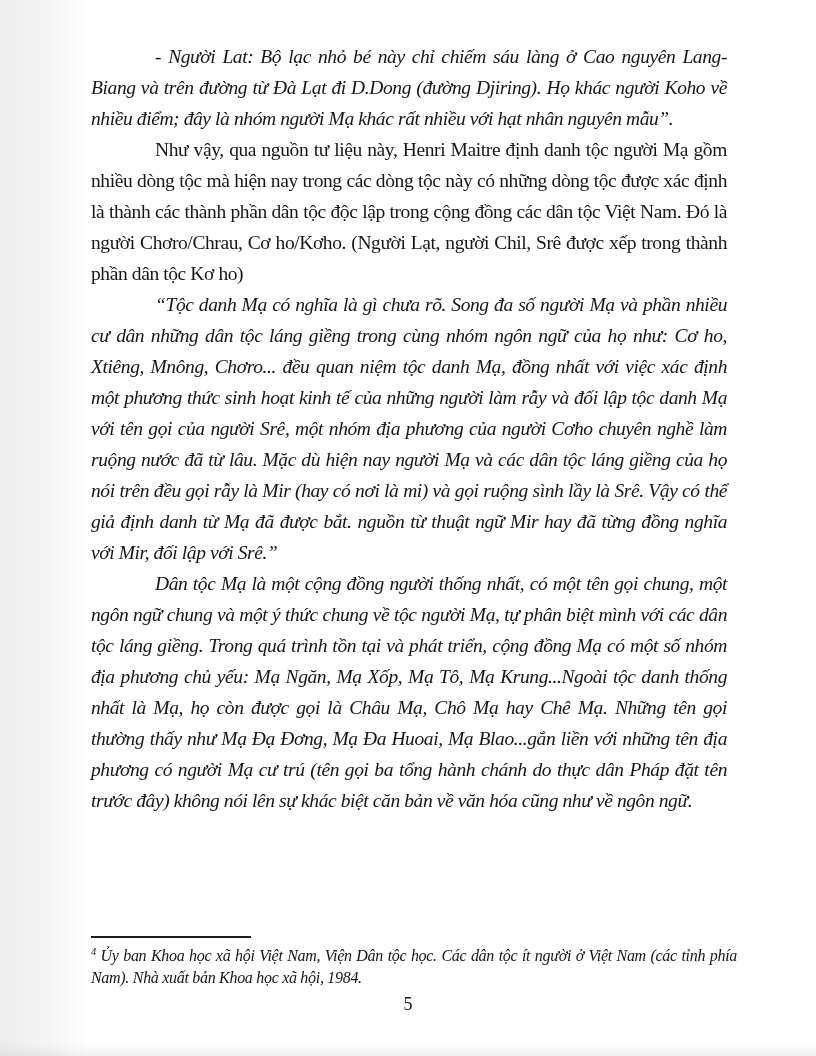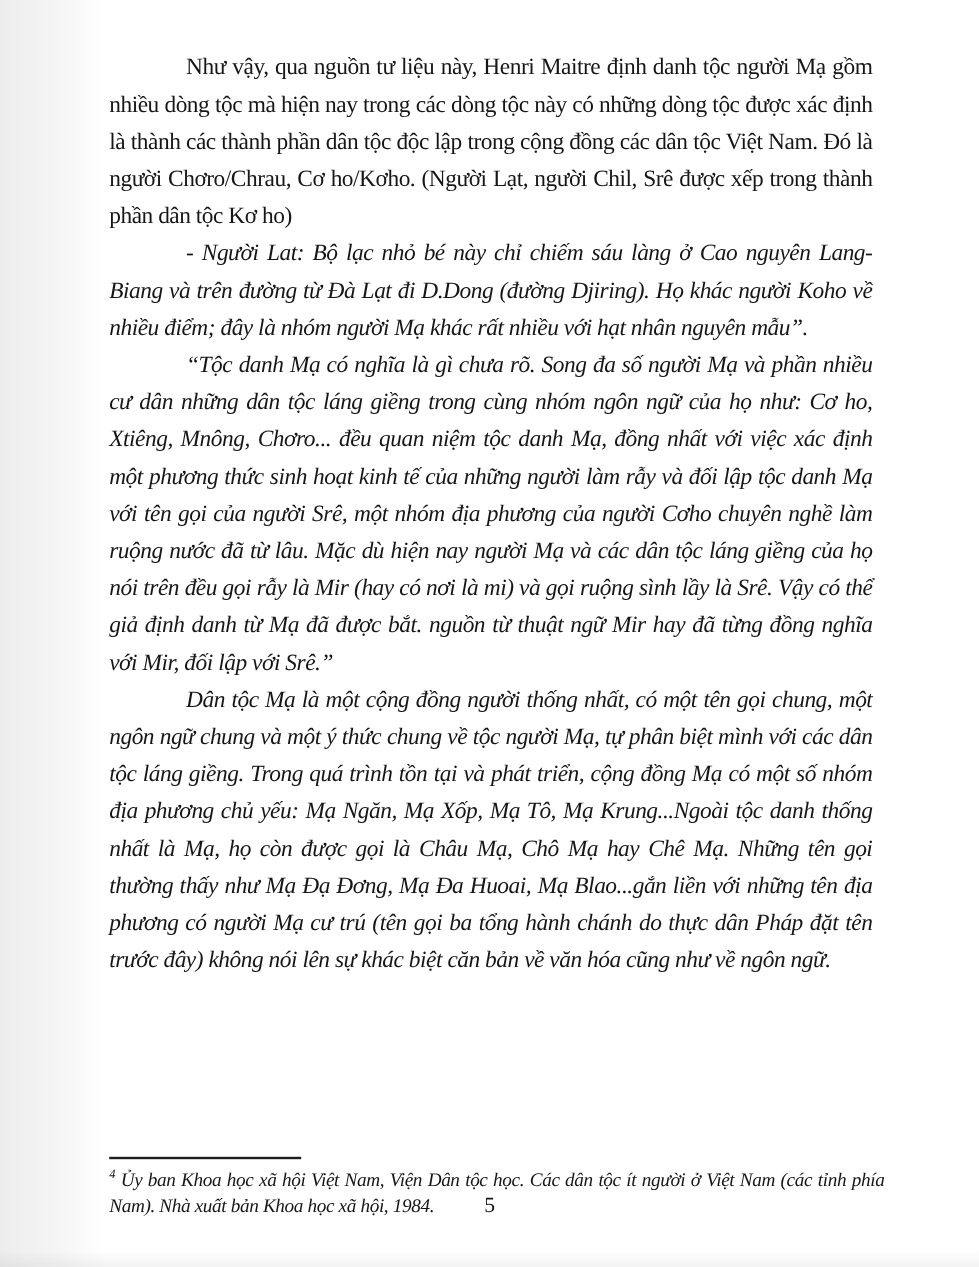--- a/index.html
+++ b/index.html
@@ -43,21 +43,21 @@
   }
   .italic { font-style: italic; }
   sup.fnref {
     font-size: 0.62em;
     vertical-align: super;
     line-height: 0;
   }
   .footnote-block {
     position: absolute;
     left: 91px;
-    top: 964px;
+    top: 936px;
     width: 646px;
   }
   .footnote-rule {
     width: 160px;
     height: 0;
     border-top: 2px solid #1c1c1c;
     margin-bottom: 7px;
   }
   .footnote-text {
     font-size: 16px;
@@ -77,23 +77,23 @@
   }
 </style>
 </head>
 <body>
 
 <div class="page">
   <div class="edge-left"></div>
   <div class="edge-bottom"></div>
 
   <div class="body-text">
+    <p class="para italic">- Người Lat: Bộ lạc nhỏ bé này chỉ chiếm sáu làng ở Cao nguyên Lang-Biang và trên đường từ Đà Lạt đi D.Dong (đường Djiring). Họ khác người Koho về nhiều điểm; đây là nhóm người Mạ khác rất nhiều với hạt nhân nguyên mẫu”.</p>
+
     <p class="para">Như vậy, qua nguồn tư liệu này, Henri Maitre định danh tộc người Mạ gồm nhiều dòng tộc mà hiện nay trong các dòng tộc này có những dòng tộc được xác định là thành các thành phần dân tộc độc lập trong cộng đồng các dân tộc Việt Nam. Đó là người Chơro/Chrau, Cơ ho/Kơho. (Người Lạt, người Chil, Srê được xếp trong thành phần dân tộc Kơ ho)</p>
-
-    <p class="para italic">- Người Lat: Bộ lạc nhỏ bé này chỉ chiếm sáu làng ở Cao nguyên Lang-Biang và trên đường từ Đà Lạt đi D.Dong (đường Djiring). Họ khác người Koho về nhiều điểm; đây là nhóm người Mạ khác rất nhiều với hạt nhân nguyên mẫu”.</p>
 
 
     <p class="para italic">“Tộc danh Mạ có nghĩa là gì chưa rõ. Song đa số người Mạ và phần nhiều cư dân những dân tộc láng giềng trong cùng nhóm ngôn ngữ của họ như: Cơ ho, Xtiêng, Mnông, Chơro... đều quan niệm tộc danh Mạ, đồng nhất với việc xác định một phương thức sinh hoạt kinh tế của những người làm rẫy và đối lập tộc danh Mạ với tên gọi của người Srê, một nhóm địa phương của người Cơho chuyên nghề làm ruộng nước đã từ lâu. Mặc dù hiện nay người Mạ và các dân tộc láng giềng của họ nói trên đều gọi rẫy là Mir (hay có nơi là mi) và gọi ruộng sình lầy là Srê. Vậy có thể giả định danh từ Mạ đã được bắt. nguồn từ thuật ngữ Mir hay đã từng đồng nghĩa với Mir, đối lập với Srê.”</p>
 
     <p class="para italic">Dân tộc Mạ là một cộng đồng người thống nhất, có một tên gọi chung, một ngôn ngữ chung và một ý thức chung về tộc người Mạ, tự phân biệt mình với các dân tộc láng giềng. Trong quá trình tồn tại và phát triển, cộng đồng Mạ có một số nhóm địa phương chủ yếu: Mạ Ngăn, Mạ Xốp, Mạ Tô, Mạ Krung...Ngoài tộc danh thống nhất là Mạ, họ còn được gọi là Châu Mạ, Chô Mạ hay Chê Mạ. Những tên gọi thường thấy như Mạ Đạ Đơng, Mạ Đa Huoai, Mạ Blao...gắn liền với những tên địa phương có người Mạ cư trú (tên gọi ba tổng hành chánh do thực dân Pháp đặt tên trước đây) không nói lên sự khác biệt căn bản về văn hóa cũng như về ngôn ngữ.</p>
   </div>
 
   <div class="footnote-block">
     <div class="footnote-rule"></div>
     <div class="footnote-text"><sup class="fnref">4</sup> <span>Ủy ban Khoa học xã hội Việt Nam, Viện Dân tộc học. Các dân tộc ít người ở Việt Nam (các tỉnh phía Nam). Nhà xuất bản Khoa học xã hội, 1984.</span></div>

